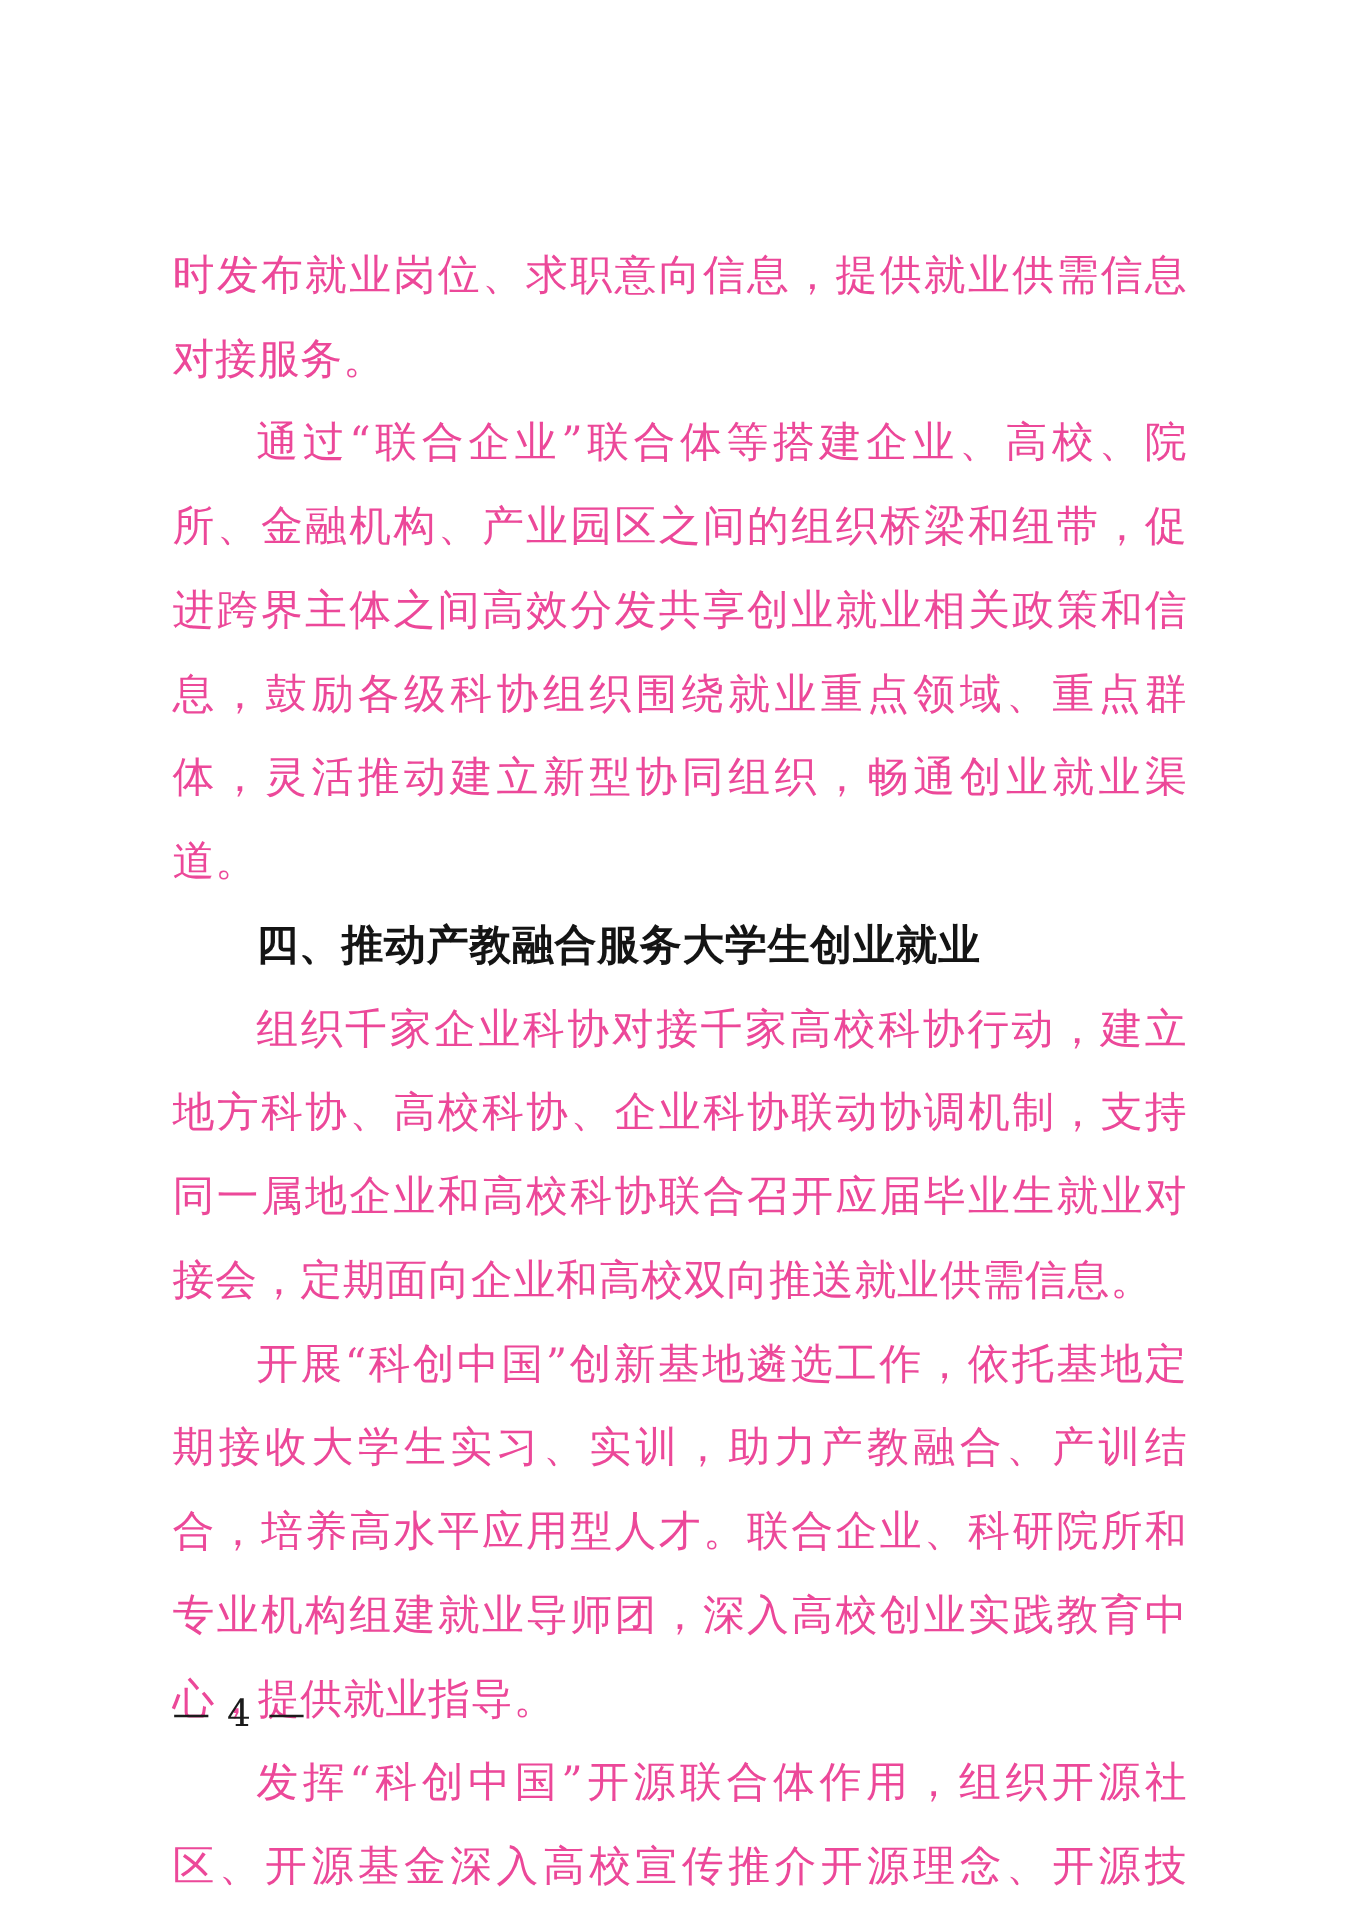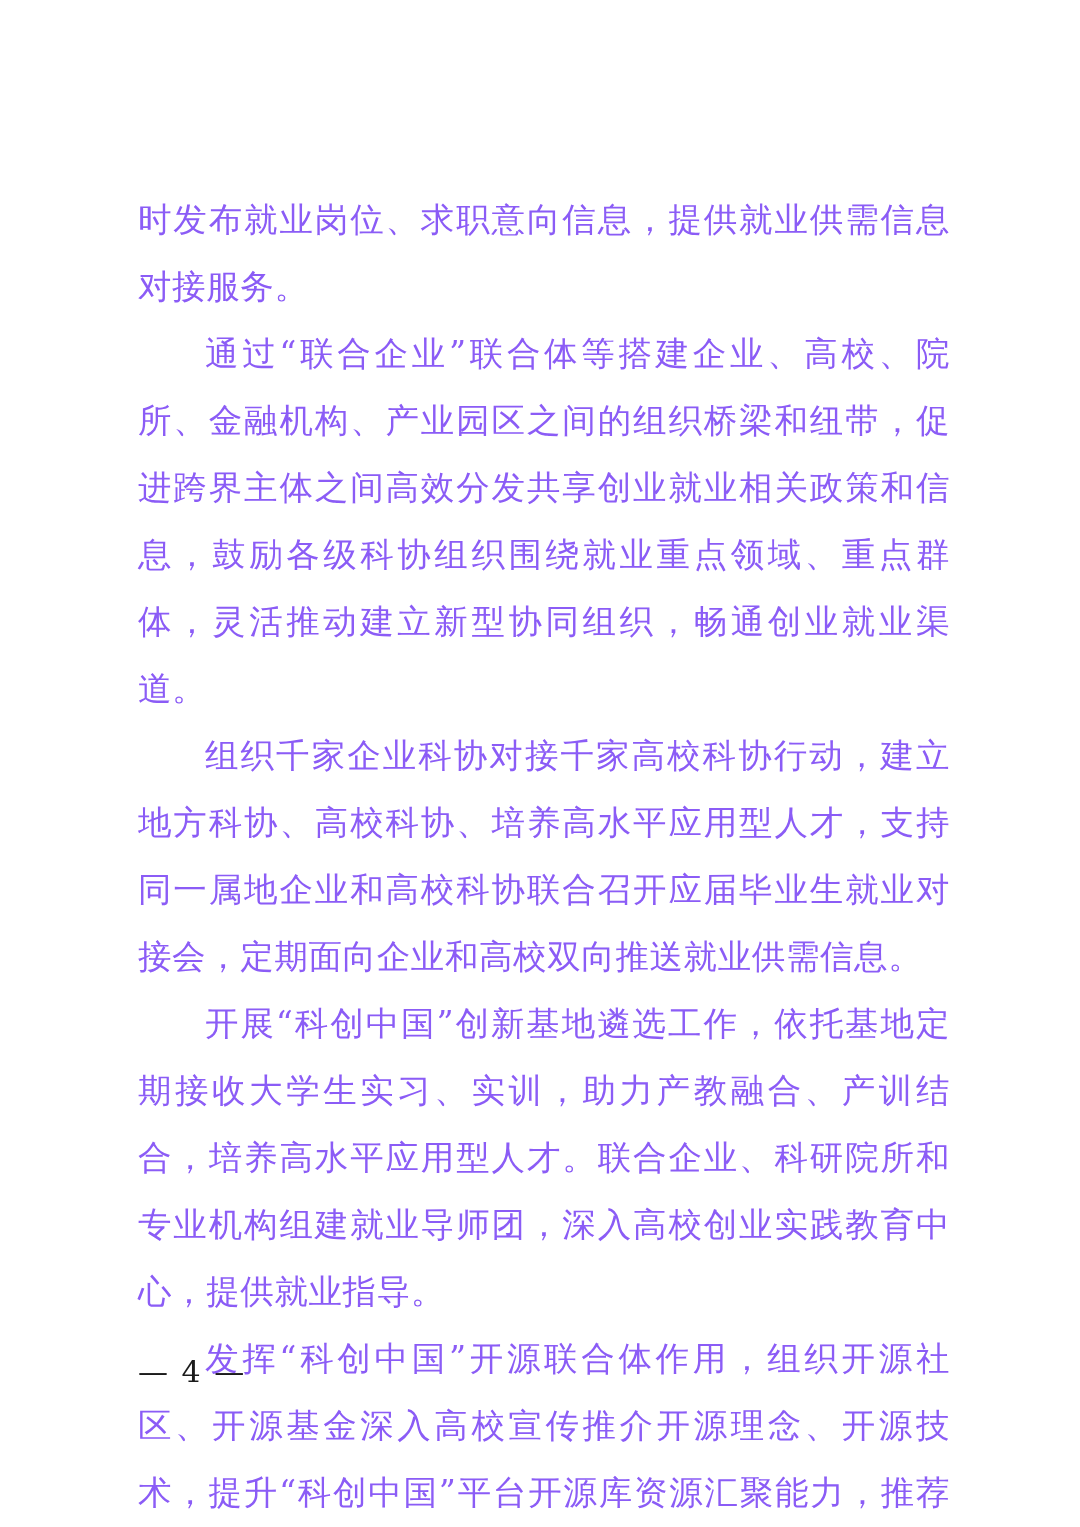--- a/index.html
+++ b/index.html
@@ -23,21 +23,21 @@
     top: 186px;
     width: 812px;
   }
   p.para {
     margin: 0;
     font-size: 33.5px;
     line-height: 67px;
     letter-spacing: 0.6px;
     text-align: justify;
     text-justify: inter-character;
-    color: #8b5cf6;
+    color: #ec4899;
     font-weight: 400;
   }
   p.indent {
     text-indent: 67px;
   }
   h2.heading {
     margin: 0;
     font-size: 33.5px;
     line-height: 67px;
     letter-spacing: 0.6px;
@@ -63,22 +63,23 @@
 <body>
 
 <div class="page">
 
   <div class="body-area">
 
     <p class="para">时发布就业岗位、求职意向信息，提供就业供需信息对接服务。</p>
 
     <p class="para indent">通过“联合企业”联合体等搭建企业、高校、院所、金融机构、产业园区之间的组织桥梁和纽带，促进跨界主体之间高效分发共享创业就业相关政策和信息，鼓励各级科协组织围绕就业重点领域、重点群体，灵活推动建立新型协同组织，畅通创业就业渠道。</p>
 
+    <h2 class="heading">四、推动产教融合服务大学生创业就业</h2>
 
-    <p class="para indent">组织千家企业科协对接千家高校科协行动，建立地方科协、高校科协、培养高水平应用型人才，支持同一属地企业和高校科协联合召开应届毕业生就业对接会，定期面向企业和高校双向推送就业供需信息。</p>
+    <p class="para indent">组织千家企业科协对接千家高校科协行动，建立地方科协、高校科协、企业科协联动协调机制，支持同一属地企业和高校科协联合召开应届毕业生就业对接会，定期面向企业和高校双向推送就业供需信息。</p>
 
     <p class="para indent">开展“科创中国”创新基地遴选工作，依托基地定期接收大学生实习、实训，助力产教融合、产训结合，培养高水平应用型人才。联合企业、科研院所和专业机构组建就业导师团，深入高校创业实践教育中心，提供就业指导。</p>
 
     <p class="para indent">发挥“科创中国”开源联合体作用，组织开源社区、开源基金深入高校宣传推介开源理念、开源技术，提升“科创中国”平台开源库资源汇聚能力，推荐优质开源项目，引导相关专业学生灵活就业。</p>
 
   </div>
 
   <div class="page-number">— 4 —</div>
 
 </div>

